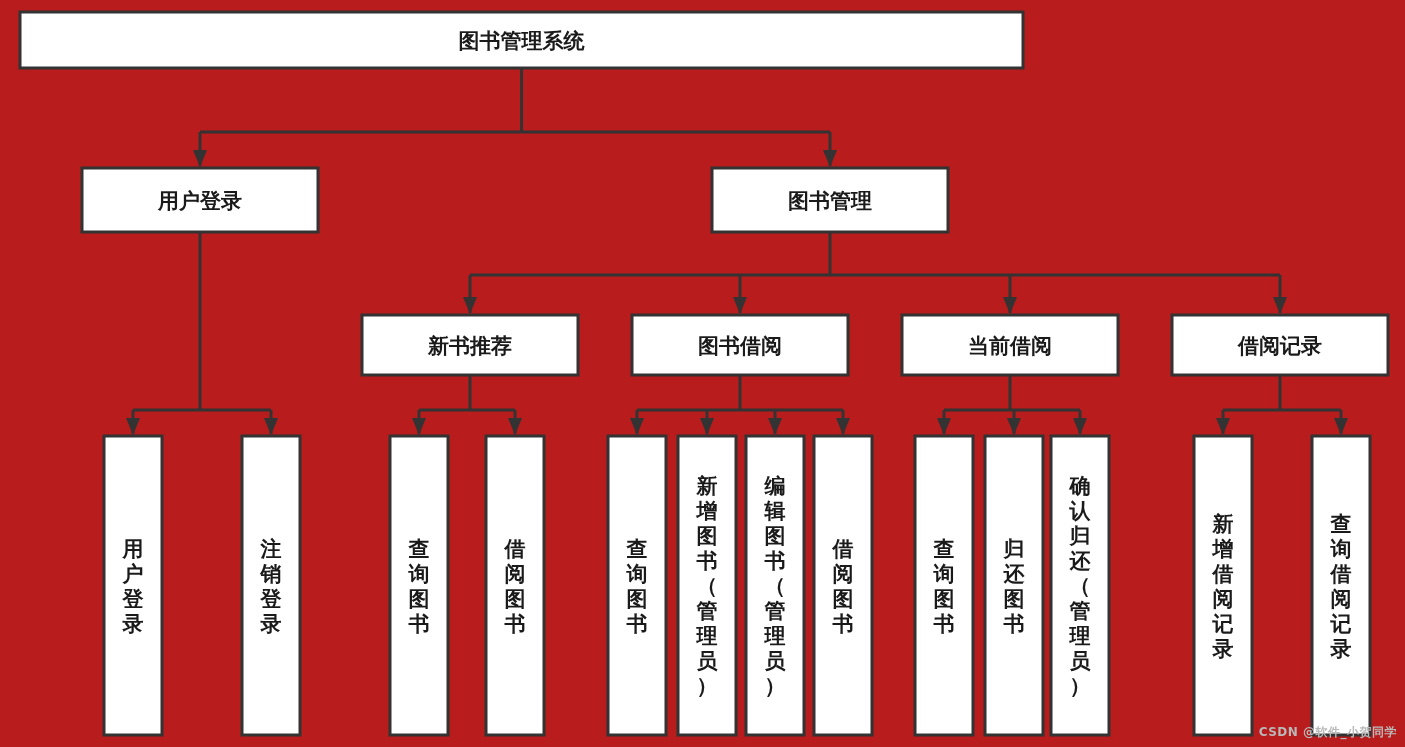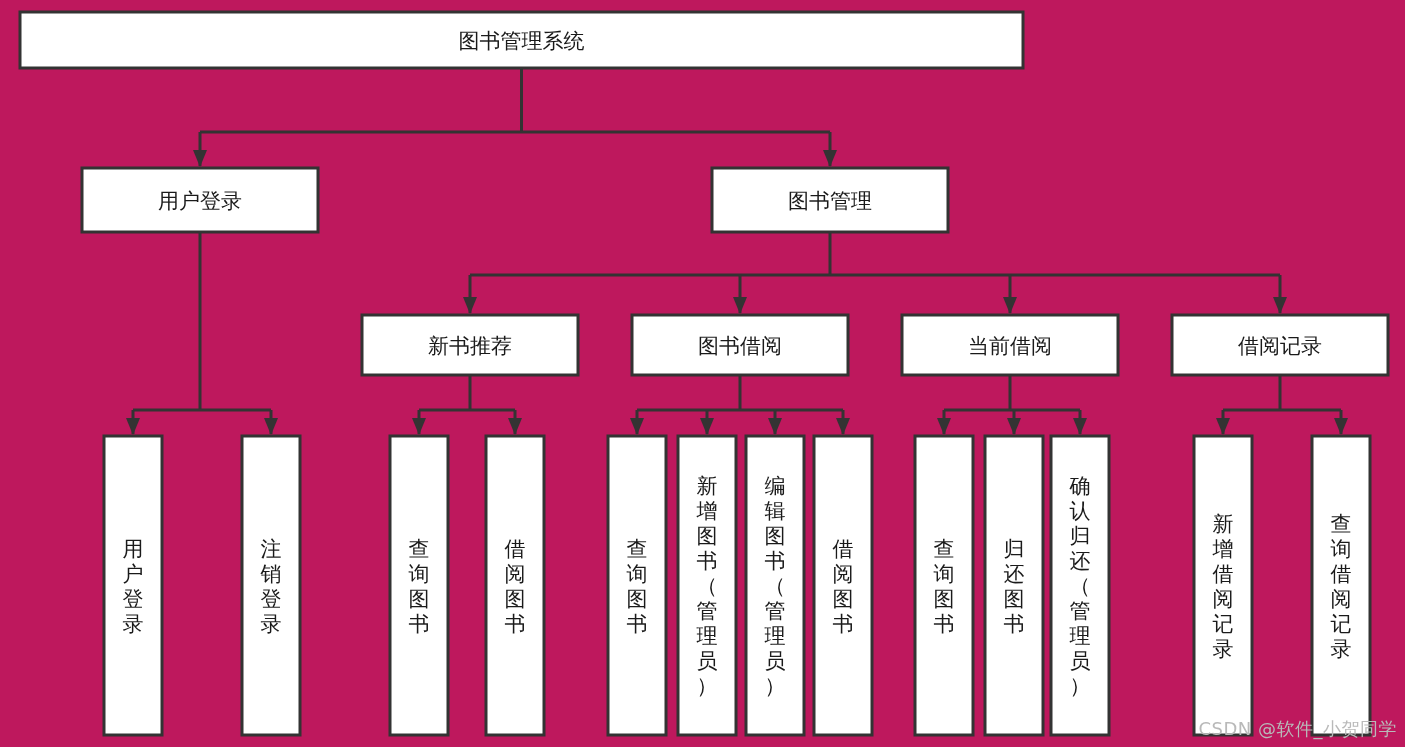--- a/index.html
+++ b/index.html
@@ -1,29 +1,29 @@
 <!DOCTYPE html>
 <html><head>
 <meta charset="utf-8">
 <style>
   html,body{margin:0;padding:0;background:#ffffff;}
   body{width:1405px;height:747px;overflow:hidden;
        font-family:"DejaVu Sans","Liberation Sans",sans-serif;}
-  #diagram-root{position:relative;width:1405px;height:747px;background:#be185d;}
+  #diagram-root{position:relative;width:1405px;height:747px;background:#b91c1c;font-weight:bold;}
   svg.chart{position:absolute;left:0;top:0;width:1405px;height:747px;}
   .node-box{fill:#ffffff;stroke:#333333;stroke-width:3;}
   .connector{stroke:#333333;stroke-width:3;fill:none;}
   .arrow-head{fill:#333333;stroke:none;}
   .node-label{font-family:"DejaVu Sans","Liberation Sans",sans-serif;
               font-size:21px;fill:#1a1a1a;text-anchor:middle;}
   .leaf-label{font-family:"DejaVu Sans","Liberation Sans",sans-serif;
               font-size:21px;fill:#1a1a1a;text-anchor:middle;}
   .watermark{position:absolute;right:8px;bottom:6px;
              font-family:"DejaVu Sans","Liberation Sans",sans-serif;
-             font-size:18px;color:#b9b9b9;white-space:nowrap;
+             font-size:12px;color:#b9b9b9;white-space:nowrap;
              letter-spacing:0.5px;}
 </style>
 </head>
 <body>
 
 <div id="diagram-root">
   <svg class="chart" viewBox="0 0 1405 747">
     <g id="connectors-layer">
         <line x1="521.5" y1="68" x2="521.5" y2="132" class="connector"></line>
         <line x1="200" y1="132" x2="830" y2="132" class="connector"></line>

